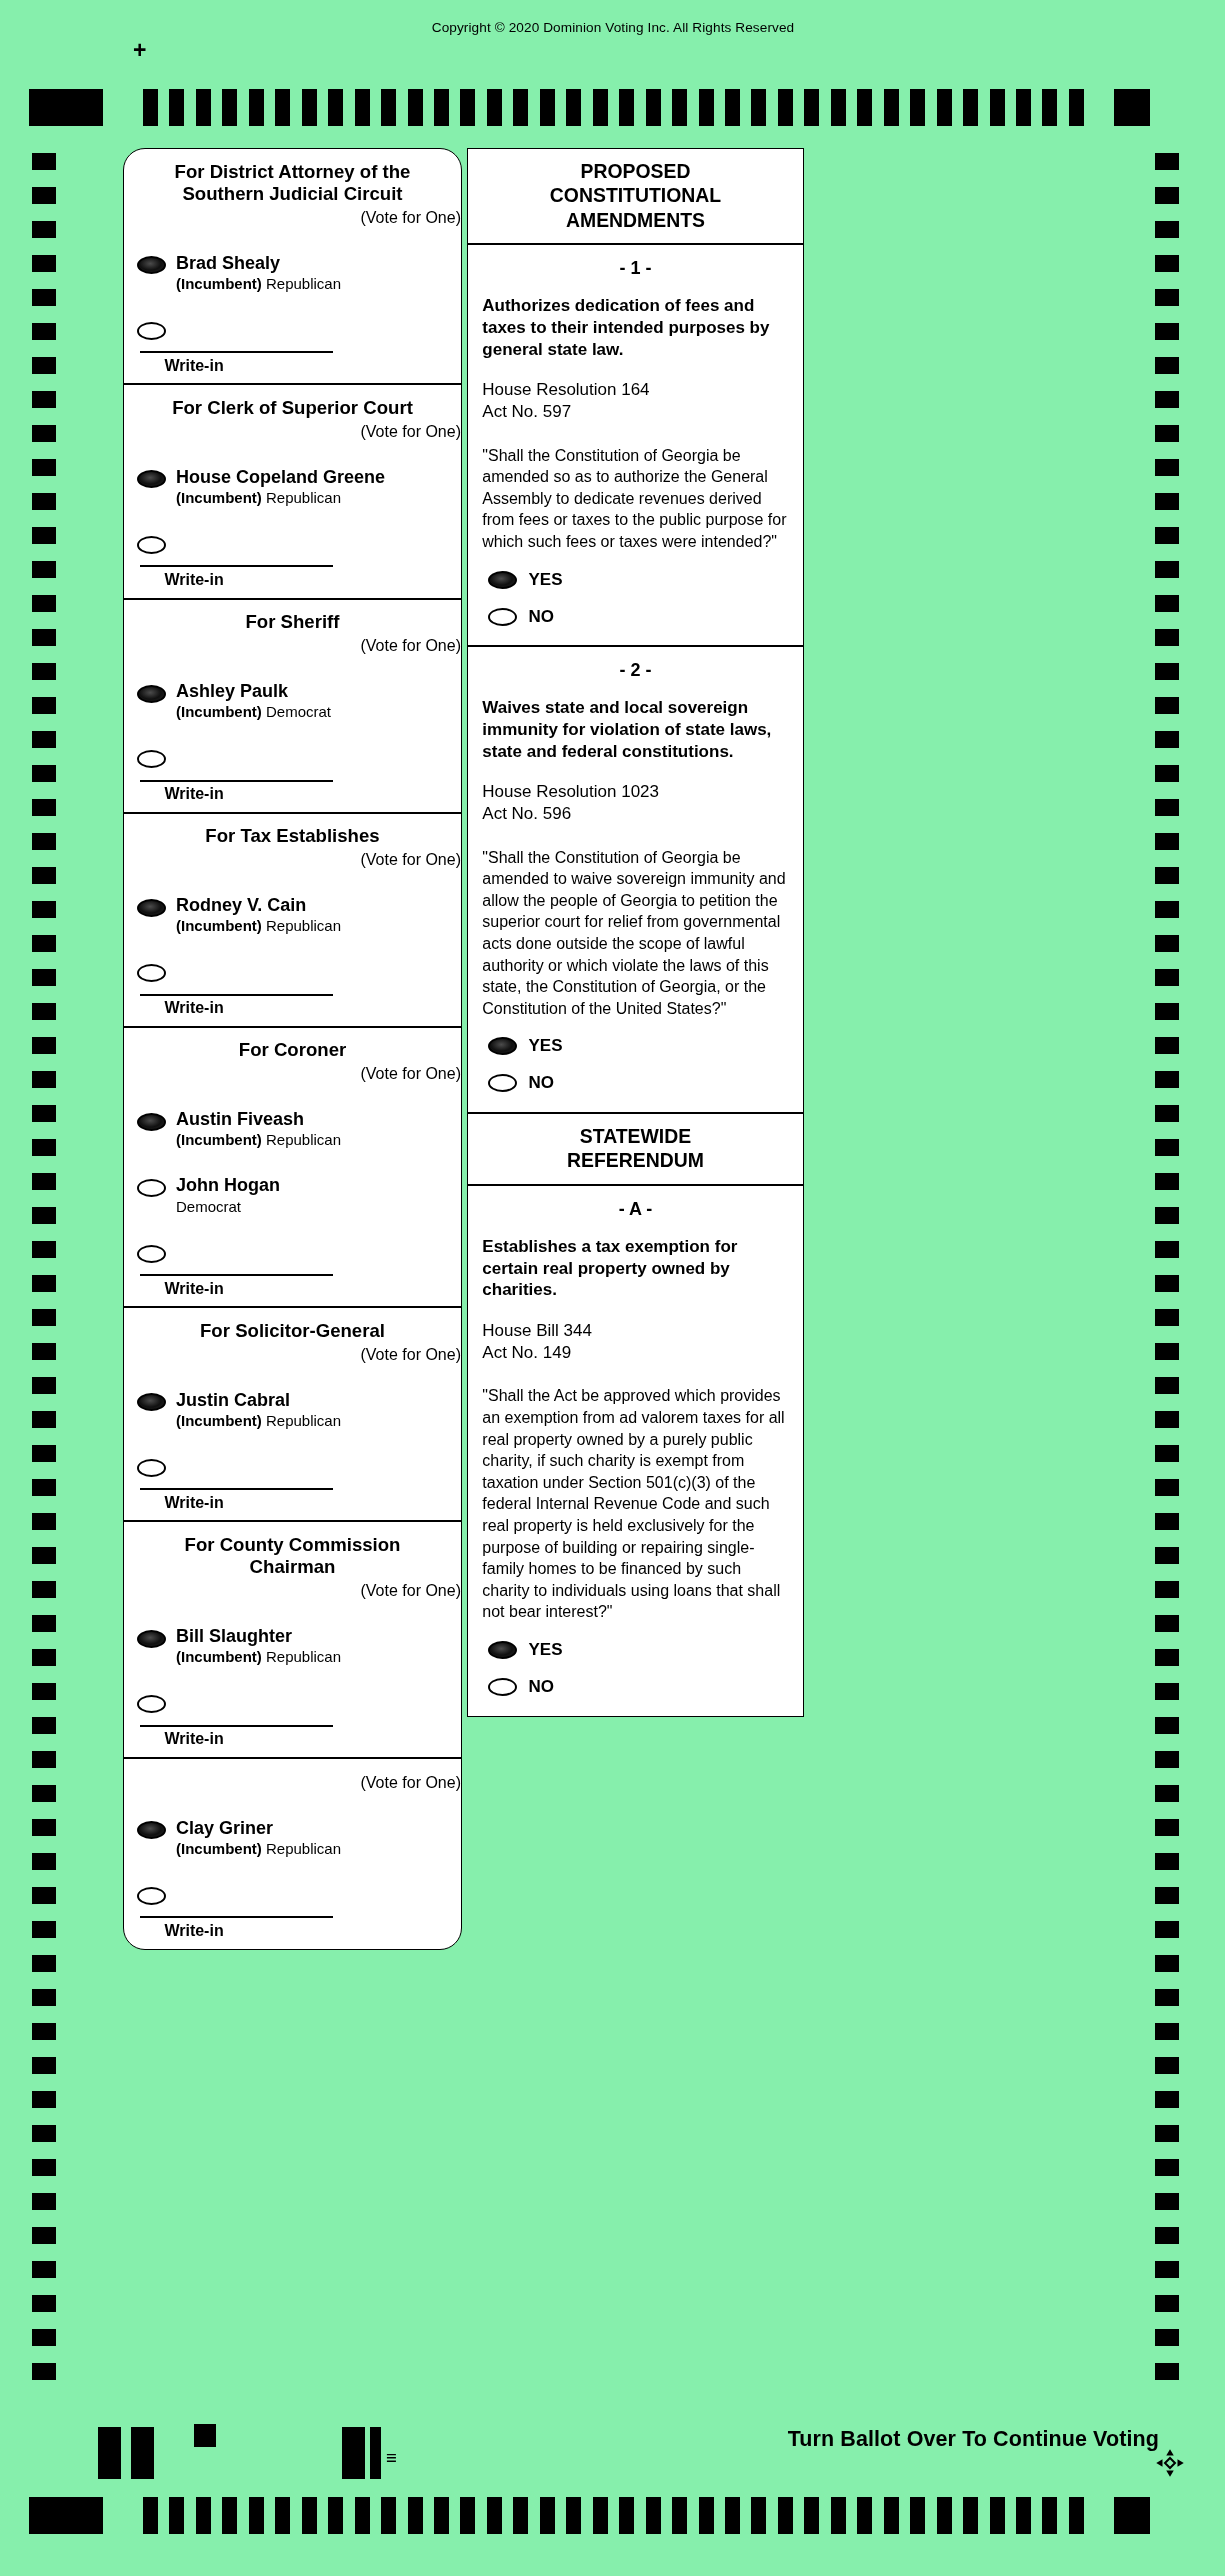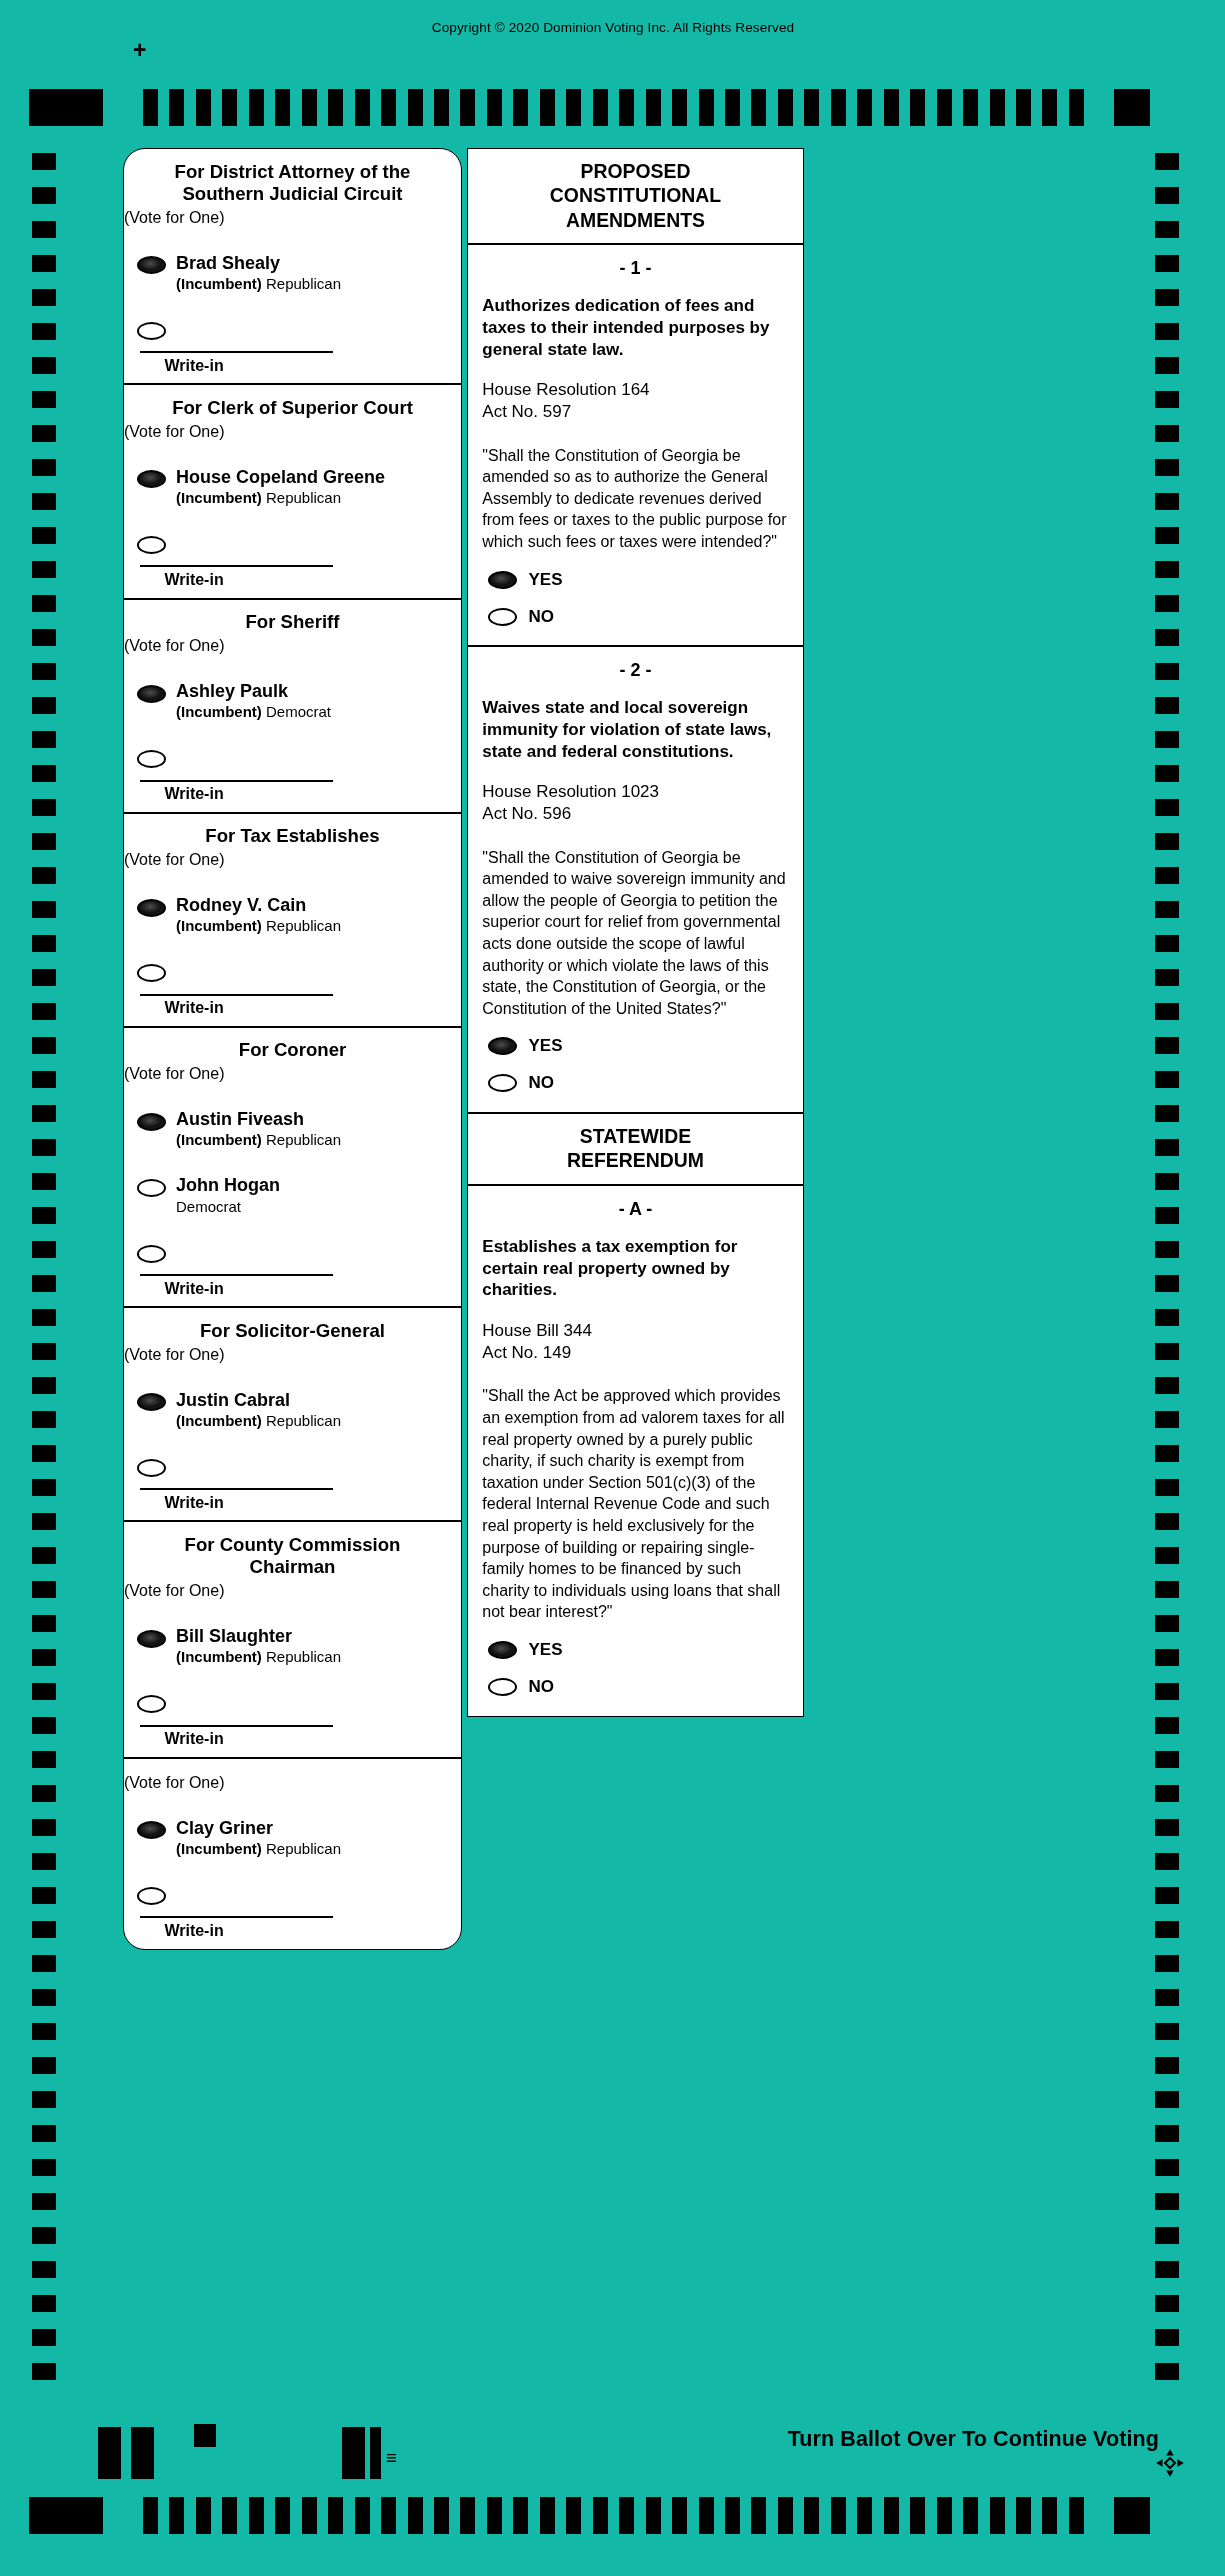--- a/index.html
+++ b/index.html
@@ -2,21 +2,21 @@
 <html style="font-size:11.5px"><head>
 <meta charset="utf-8">
 <style>
   * { box-sizing: border-box; }
   html, body { margin: 0; padding: 0; background: #888; }
   .page {
     position: relative;
     width: 1226px;
     height: 2576px;
     margin: 0 auto;
-    background: #14b8a6;
+    background: #86efac;
     font-family: "Liberation Sans", sans-serif;
     color: #000;
     overflow: hidden;
   }
 
   
   .copyright {
     position: absolute; top: 20px; left: 0; width: 100%;
     text-align: center; font-size: 13.6px; letter-spacing: 0.1px;
   }
@@ -48,21 +48,21 @@
   .col-left  { left: 123px; width: 339px; border-radius: 22px; }
   .col-right { left: 467px; width: 337px; }
 
   
   .contest { border-bottom: 2.2px solid #000; padding: 11.5px 0 7.2px; }
   .contest:last-child { border-bottom: none; }
   .c-title {
     text-align: center; font-weight: bold; font-size: 18.6px;
     line-height: 1.2; padding: 0 27px;
   }
-  .c-subtitle { text-align: left; font-size: 16px; margin-top: 3.6px; }
+  .c-subtitle { text-align: right; font-size: 16px; margin-top: 3.6px; }
   .cand-row { display: flex; align-items: flex-start; margin: 26px 8.6px 0 13px; }
   .oval {
     width: 29px; height: 18px; flex: none;
     border: 2.2px solid #000; border-radius: 50%; background: #fff;
   }
   .oval.filled {
     background: radial-gradient(ellipse at 45% 40%, #4c4c4c 0%, #101010 55%, #262626 100%);
   }
   .cand-row .oval { margin-top: 3.6px; }
   .cand-text { margin-left: 10px; }

